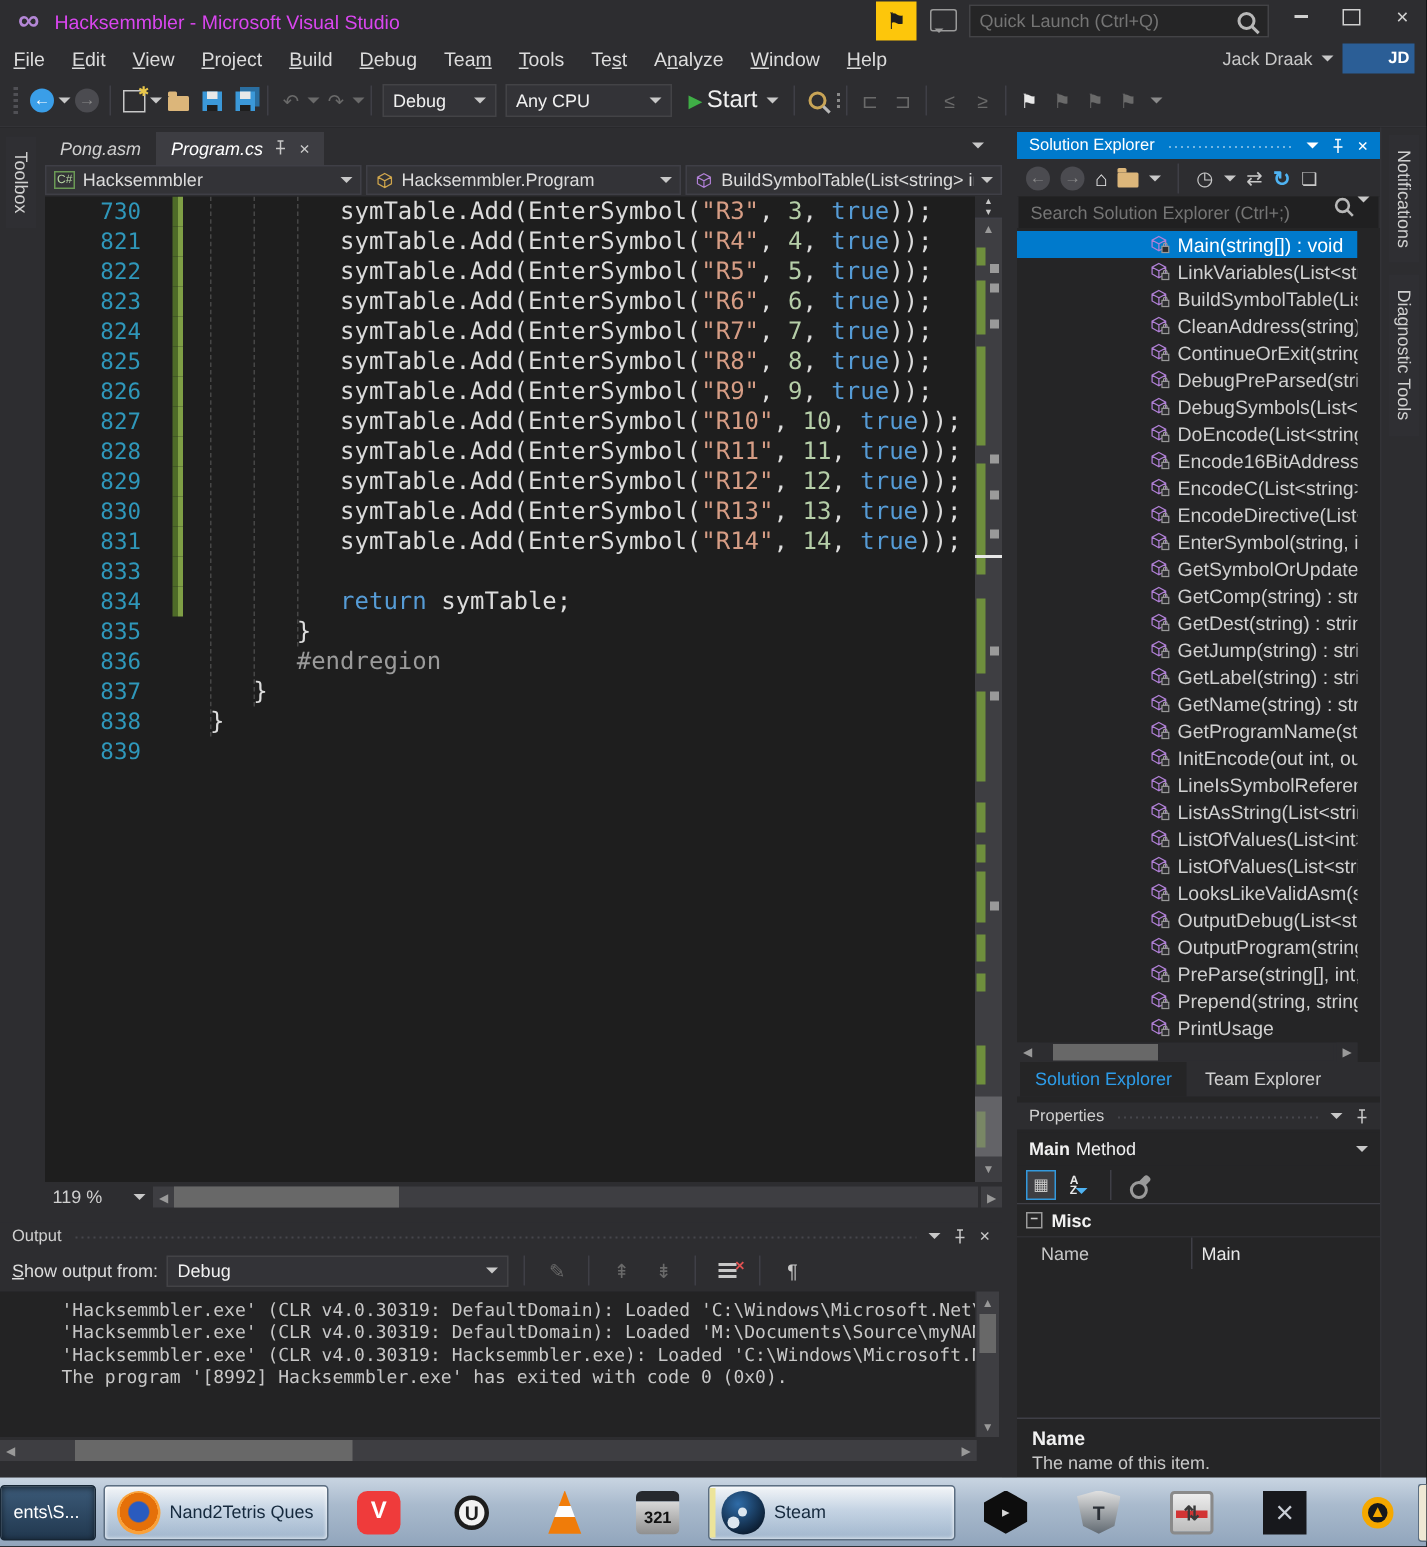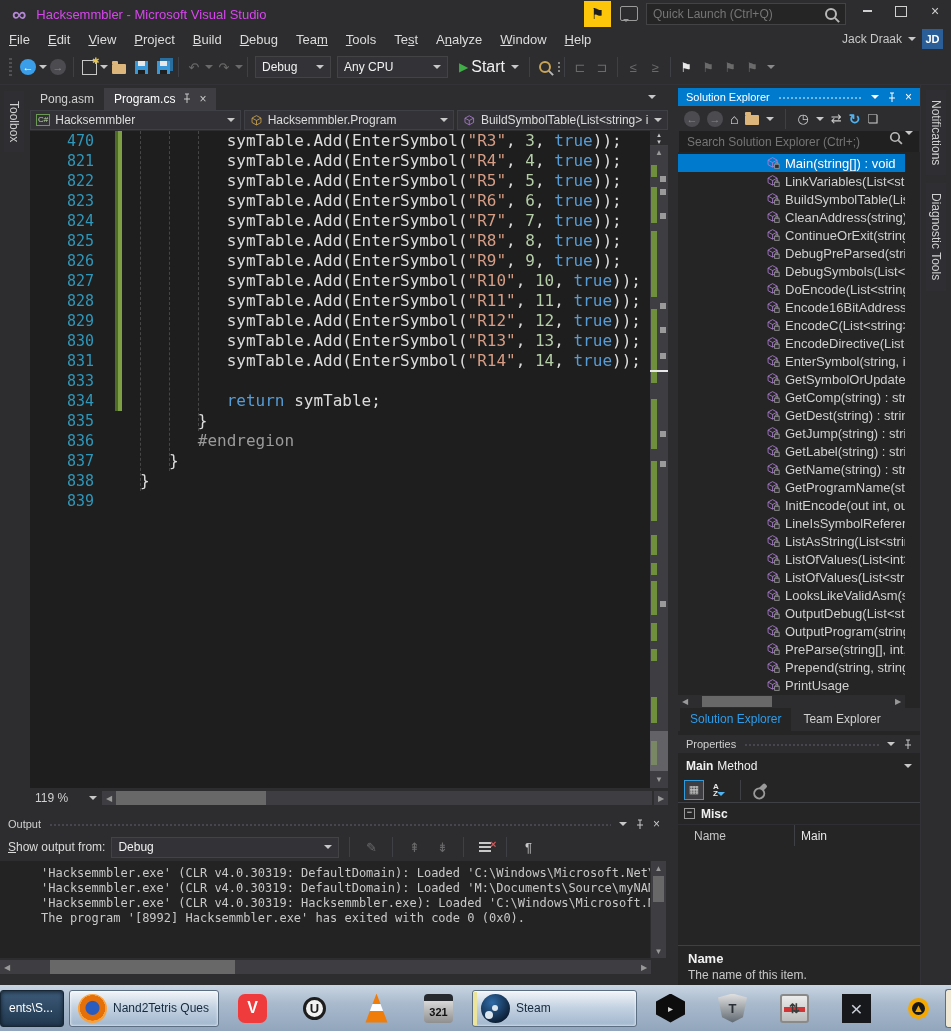--- a/index.html
+++ b/index.html
@@ -22,21 +22,21 @@
   #quick-launch input{flex:1;background:transparent;border:none;outline:none;color:#909090;font-size:12px;padding:0 6px;font-family:"Liberation Sans",sans-serif;}
   .winbtn{width:34px;height:22px;display:flex;align-items:center;justify-content:center;color:#d0d0d0;font-size:14px;}
   #btn-min{left:850px;top:0;} #btn-max{left:884px;top:0;} #btn-close{left:918px;top:0;}
   #btn-min .bar{width:9px;height:2px;background:#d0d0d0;}
   #btn-max .box{width:10px;height:9px;border:1px solid #d0d0d0;}
   
   #menubar{left:0;top:28px;width:951px;height:22px;background:#2d2d30;display:flex;align-items:center;color:#dcdcdc;font-size:13px;}
   .menu-item{padding:2px 9px;cursor:default;}
   #menu-right{position:absolute;right:8px;top:0;height:22px;display:flex;align-items:center;gap:6px;}
   #user-name{color:#c8c8c8;font-size:12px;}
-  #avatar{width:21px;height:20px;background:#2b5e96;color:#fff;font-size:11px;font-weight:bold;display:flex;align-items:center;justify-content:center;}
+  #avatar{width:21px;height:20px;background:#2b5e96;color:#fff;font-size:11px;font-weight:bold;display:flex;align-items:center;justify-content:center;padding-left:27px;}
   
   #toolbar{left:0;top:50px;width:951px;height:35px;background:#2d2d30;display:flex;align-items:center;padding-left:4px;box-sizing:border-box;border-bottom:1px solid #333337;}
   .grip{width:3px;height:18px;margin:0 5px;background:repeating-linear-gradient(to bottom,#505055 0 2px,transparent 2px 4px);}
   .tbico{display:flex;align-items:center;justify-content:center;width:22px;height:22px;font-size:13px;color:#c8c8c8;}
   .navcircle{width:16px;height:16px;border-radius:50%;display:flex;align-items:center;justify-content:center;font-size:11px;color:#fff;}
   .blue{background:#3a9ee8;} .graycircle{background:#4b4b50;color:#8a8a8a;}
   .ico-folder{width:14px;height:10px;background:#dcb67a;border-radius:1px;position:relative;margin-top:3px;}
   .ico-folder::before{content:"";position:absolute;top:-3px;left:0;width:6px;height:3px;background:#dcb67a;border-radius:1px 1px 0 0;}
   .ico-floppy{width:13px;height:13px;background:#3b98d8;position:relative;}
   .ico-floppy::before{content:"";position:absolute;top:0;left:3px;width:7px;height:5px;background:#e8e8e8;}
@@ -45,21 +45,21 @@
   .disabled{color:#6a6a6a;}
   .combo{height:22px;background:#333337;border:1px solid #434346;color:#f1f1f1;font-size:12px;display:flex;align-items:center;padding:0 6px;box-sizing:border-box;justify-content:space-between;}
   .newitem{width:13px;height:13px;border:1px solid #c8c8c8;position:relative;}
   .newitem::after{content:"✱";color:#e8c64a;font-size:9px;position:absolute;right:-4px;top:-5px;}
   .dots2{width:8px;height:10px;background:repeating-linear-gradient(to bottom,#8a8a8a 0 2px,transparent 2px 4px);margin-left:2px;width:2px;}
   
   #main{left:0;top:85px;width:951px;height:900px;background:#2d2d30;}
   .vtab{writing-mode:vertical-rl;color:#d0d0d0;font-size:12px;padding:10px 3px;background:#2f2f33;}
   #toolbox-tab{left:4px;top:6px;}
   
-  #tabsrow{left:30px;top:3px;width:638px;height:22px;display:flex;align-items:flex-end;}
+  #tabsrow{left:30px;top:3px;width:638px;height:22px;display:flex;align-items:flex-end;font-style:italic;}
   .etab{height:22px;display:flex;align-items:center;padding:0 10px;font-size:12px;color:#d0d0d0;gap:7px;}
   .etab.active{background:#3d3d42;color:#ffffff;}
   .etab .pin,.etab .close{color:#c8c8c8;font-size:12px;line-height:10px;}
   #docwell-caret{position:absolute;left:648px;top:10px;}
   #navbar{left:30px;top:25px;width:638px;height:22px;background:#2d2d30;display:flex;gap:3px;overflow:hidden;}
   .navcombo{flex:1;height:20px;background:#333337;border:1px solid #3f3f46;display:flex;align-items:center;padding:0 5px;gap:5px;color:#dcdcdc;font-size:12px;box-sizing:border-box;white-space:nowrap;overflow:hidden;}
   .navcombo .caret{margin-left:auto;}
   .cs-badge{border:1px solid #6a9955;color:#b8d7a3;font-size:8px;padding:0 1px;line-height:10px;}
   
   #editor{left:30px;top:46px;width:638px;height:657px;background:#1e1e1e;overflow:hidden;}
@@ -298,21 +298,21 @@
           <path d="M8 2 L13.5 5 L13.5 10.5 L8 13.5 L2.5 10.5 L2.5 5 Z M2.5 5 L8 8 L13.5 5 M8 8 L8 13.5" stroke="#b180d7" fill="none"></path>
         </svg>
       <span style="overflow:hidden;text-overflow:clip;">BuildSymbolTable(List&lt;string&gt; in</span>
       <span class="caret"></span>
     </div>
   </div>
 
   <div class="abs" id="editor">
     <div id="code" style="position:relative;z-index:2;">
         <div class="crow">
-          <span class="ln">470</span>
+          <span class="ln">730</span>
           <span class="chg on"></span>
           <span class="ct"><span class="pl">         symTable.Add(EnterSymbol(</span><span class="st">"R3"</span><span class="pl">, </span><span class="nu">3</span><span class="pl">, </span><span class="kw">true</span><span class="pl">));</span></span>
         </div>
         <div class="crow">
           <span class="ln">821</span>
           <span class="chg on"></span>
           <span class="ct"><span class="pl">         symTable.Add(EnterSymbol(</span><span class="st">"R4"</span><span class="pl">, </span><span class="nu">4</span><span class="pl">, </span><span class="kw">true</span><span class="pl">));</span></span>
         </div>
         <div class="crow">
           <span class="ln">822</span>

